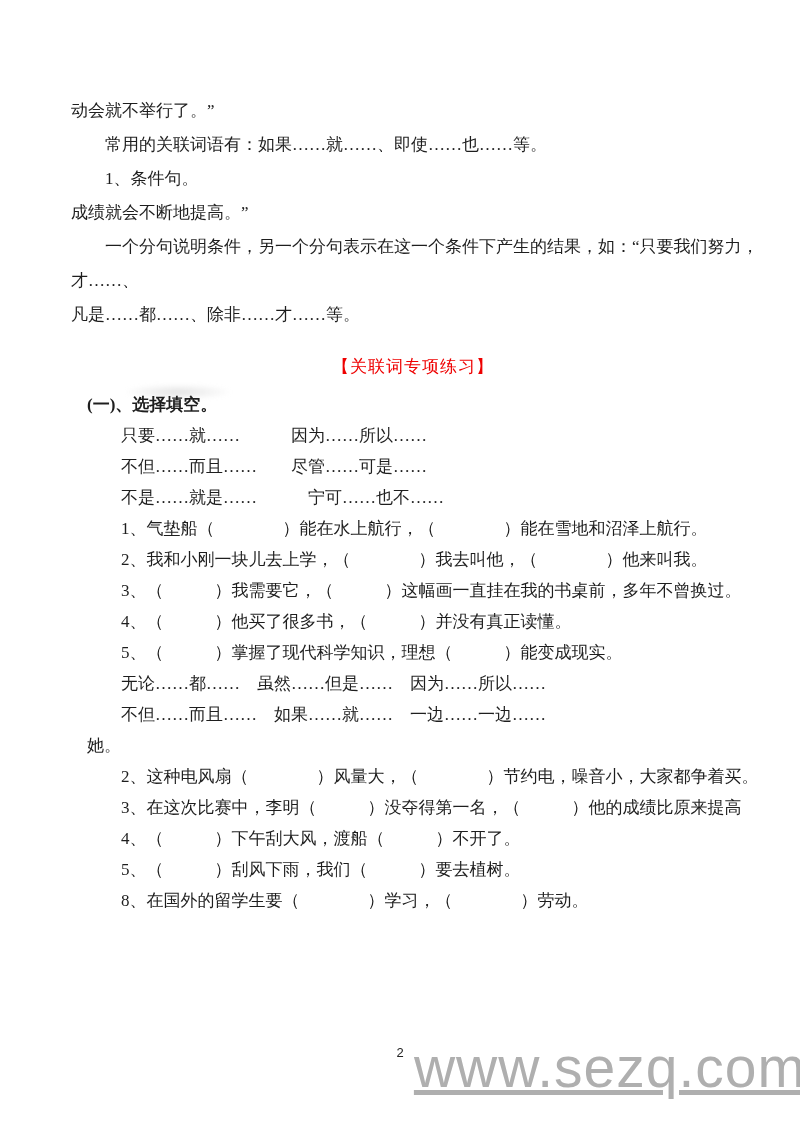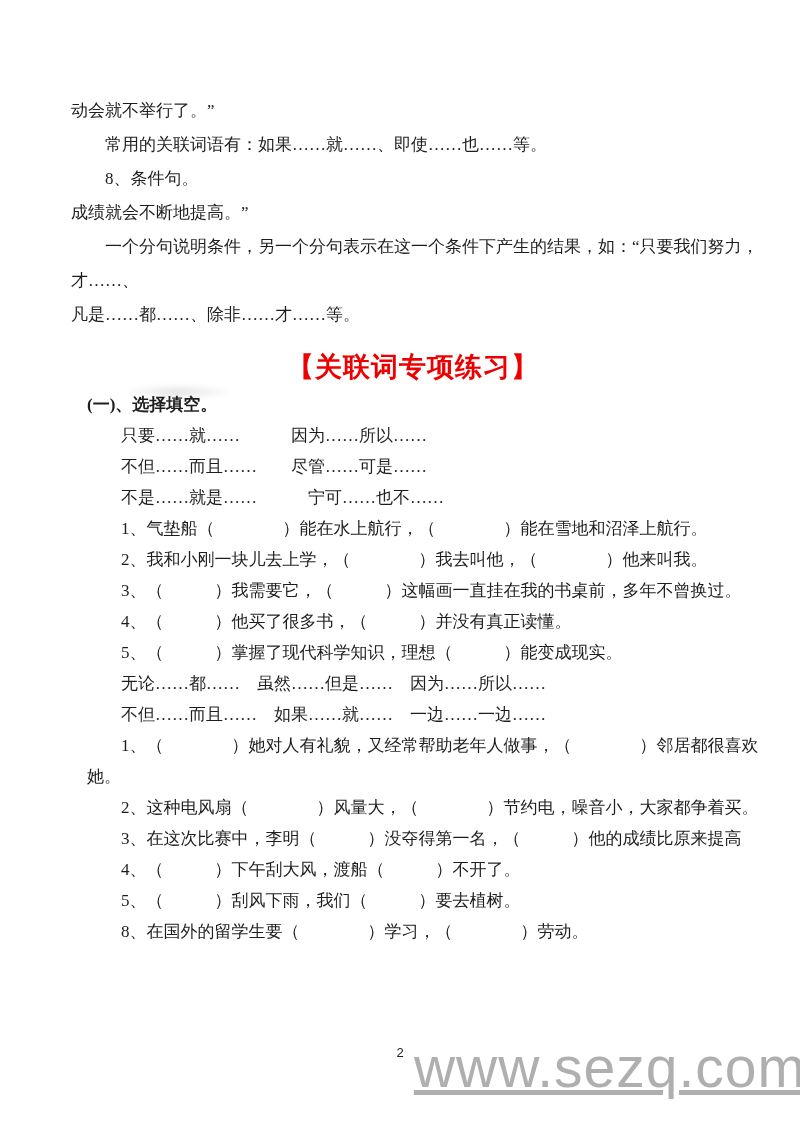--- a/index.html
+++ b/index.html
@@ -32,22 +32,22 @@
     margin-left: -71px;
     margin-right: -36px;
     height: 44px;
     margin-top: 13px;
     text-align: center;
   }
   .practice-title {
     display: inline-block;
     margin: 0;
     font-family: "Liberation Sans", "DejaVu Sans", sans-serif;
-    font-weight: bold;
-    font-size: 27px;
+    font-weight: normal;
+    font-size: 17px;
     line-height: 44px;
     color: #ee0000;
     letter-spacing: 1px;
   }
   .section-heading {
     font-weight: bold;
   }
   .scan-artifact {
     position: absolute;
     left: 123px;
@@ -87,21 +87,21 @@
 <body>
 
 <div class="page">
 
   <div class="scan-artifact"></div>
 
   <div class="content">
 
     <p class="line t-line">动会就不举行了。”</p>
     <p class="line t-line ind">常用的关联词语有：如果……就……、即使……也……等。</p>
-    <p class="line t-line ind">8、条件句。</p>
+    <p class="line t-line ind">1、条件句。</p>
     <p class="line t-line">成绩就会不断地提高。”</p>
     <p class="line t-line ind">一个分句说明条件，另一个分句表示在这一个条件下产生的结果，如：“只要我们努力，</p>
     <p class="line t-line">才……、</p>
     <p class="line t-line">凡是……都……、除非……才……等。</p>
 
     <div class="title-row">
       <h1 class="practice-title">【关联词专项练习】</h1>
     </div>
 
     <p class="line e-line section-heading">(一)、选择填空。</p>
@@ -112,21 +112,20 @@
 
     <p class="line e-line ind">1、气垫船（　　　　）能在水上航行，（　　　　）能在雪地和沼泽上航行。</p>
     <p class="line e-line ind">2、我和小刚一块儿去上学，（　　　　）我去叫他，（　　　　）他来叫我。</p>
     <p class="line e-line ind">3、（　　　）我需要它，（　　　）这幅画一直挂在我的书桌前，多年不曾换过。</p>
     <p class="line e-line ind">4、（　　　）他买了很多书，（　　　）并没有真正读懂。</p>
     <p class="line e-line ind">5、（　　　）掌握了现代科学知识，理想（　　　）能变成现实。</p>
 
     <p class="line e-line ind">无论……都……　虽然……但是……　因为……所以……</p>
     <p class="line e-line ind">不但……而且……　如果……就……　一边……一边……</p>
 
-    <p class="line e-line ind">1、（　　　　）她对人有礼貌，又经常帮助老年人做事，（　　　　）邻居都很喜欢</p>
     <p class="line e-line">她。</p>
     <p class="line e-line ind">2、这种电风扇（　　　　）风量大，（　　　　）节约电，噪音小，大家都争着买。</p>
     <p class="line e-line ind">3、在这次比赛中，李明（　　　）没夺得第一名，（　　　）他的成绩比原来提高</p>
     <p class="line e-line ind">4、（　　　）下午刮大风，渡船（　　　）不开了。</p>
     <p class="line e-line ind">5、（　　　）刮风下雨，我们（　　　）要去植树。</p>
     <p class="line e-line ind">8、在国外的留学生要（　　　　）学习，（　　　　）劳动。</p>
 
   </div>
 
   <div class="page-number">2</div>

